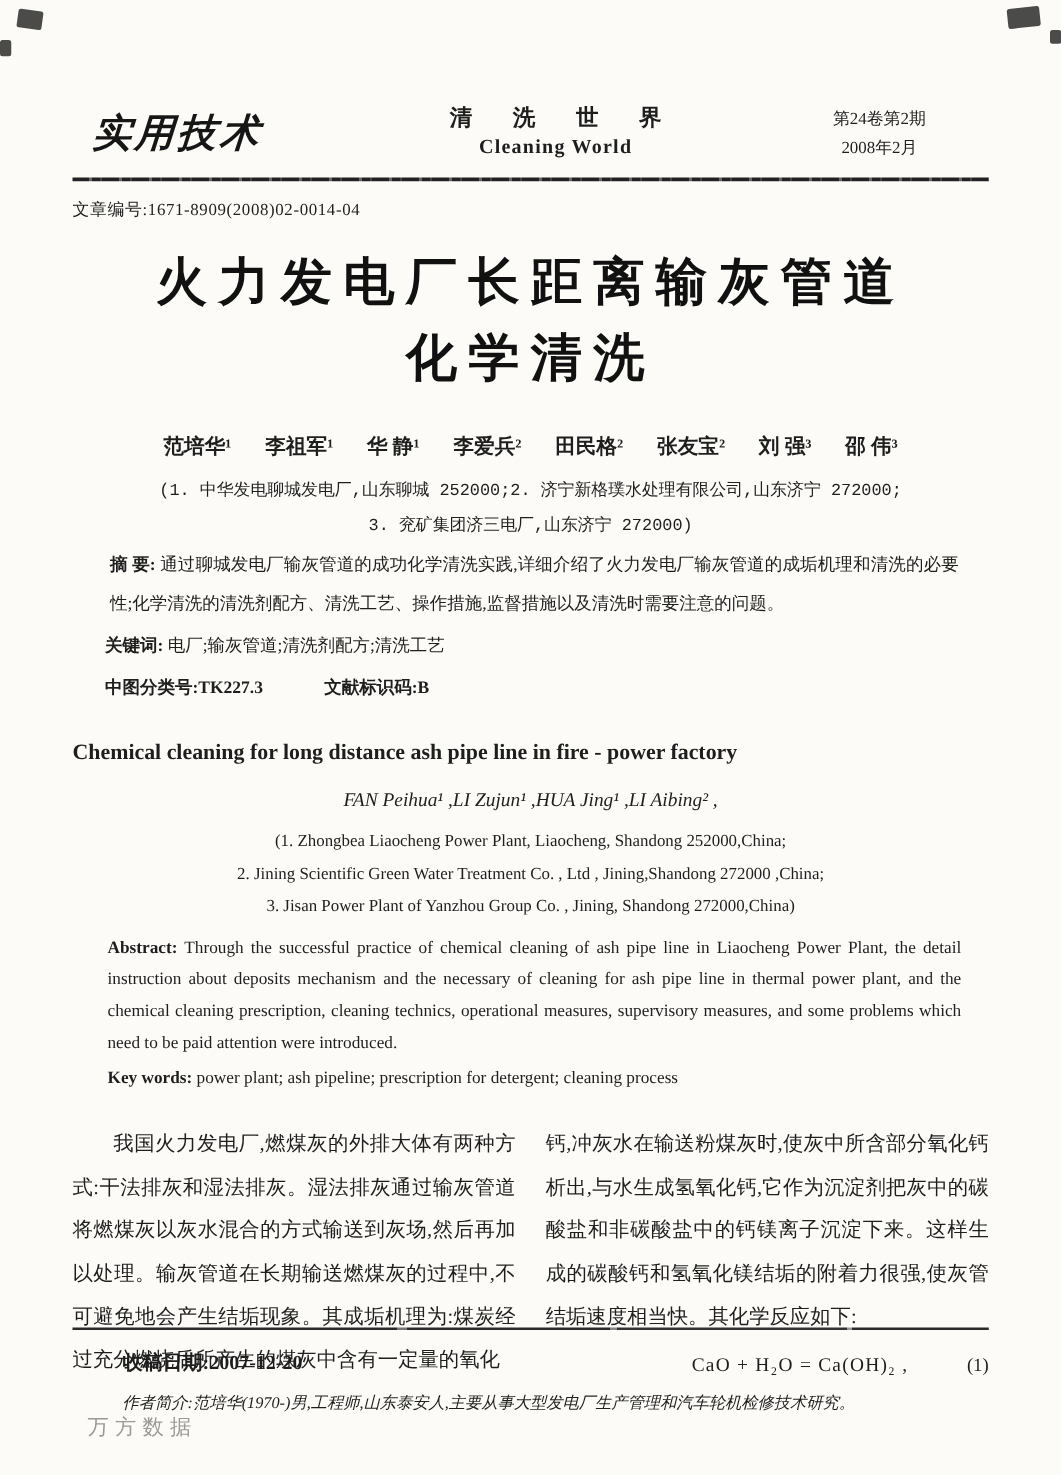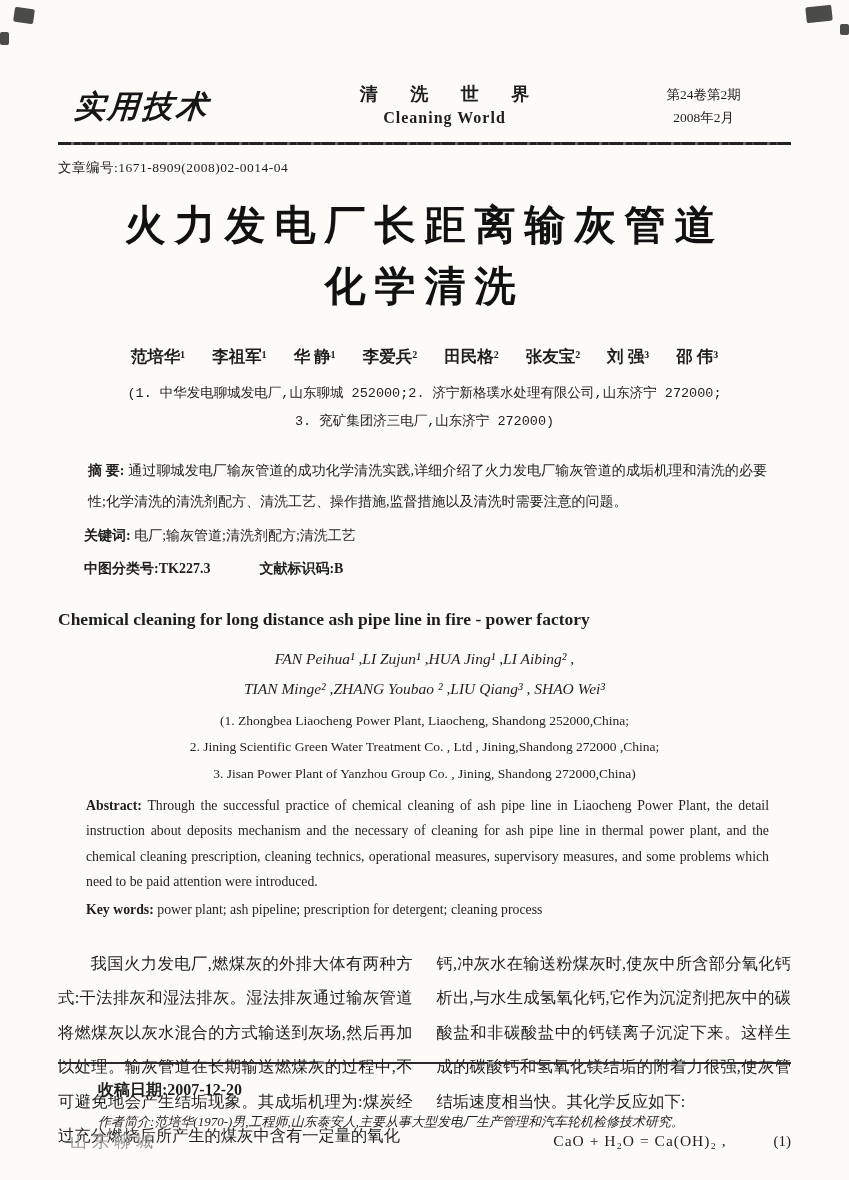--- a/index.html
+++ b/index.html
@@ -49,21 +49,21 @@
     letter-spacing:9px; line-height:1.5;
     color:#111;
   }
   .authors-cn {
     margin-top:28px; display:flex; justify-content:center;
     gap:27px; font-size:16.5px; font-weight:bold;
   }
   .affil-cn { margin-top:12px; text-align:center; font-size:13.5px; line-height:2.1;font-family:Liberation Mono, monospace; }
 
   
-  .cn-meta { margin-top:18px; padding:0 24px 0 30px; font-size:14px; line-height:2.25;font-family:Liberation Serif, serif; }
+  .cn-meta { margin-top:0; padding:0 24px 0 30px; font-size:14px; line-height:2.25;font-family:Liberation Serif, serif; }
   .cn-meta .lbl { font-weight:bold; }
   .abstract-cn { text-align:justify; }
   .kw-line { margin-top:2px; margin-left:-4px; }
   .clc-line { margin-top:2px; margin-left:-4px; font-weight:bold; }
   .clc-line .gap { display:inline-block; width:42px; }
 
   
   .title-en { margin-top:24px; font-size:17.5px; font-weight:bold; }
   .authors-en { margin-top:14px; text-align:center; font-style:italic; font-size:15.5px; line-height:1.95; }
   .affil-en { margin-top:4px; text-align:center; font-size:13.5px; line-height:1.95; }
@@ -152,21 +152,20 @@
       <span>中图分类号:TK227.3</span>
       <span class="gap"></span>
       <span>文献标识码:B</span>
     </div>
   </div>
 
   <div class="title-en">Chemical cleaning for long distance ash pipe line in fire - power factory</div>
 
   <div class="authors-en">
     <div>FAN Peihua¹ ,LI Zujun¹ ,HUA Jing¹ ,LI Aibing² ,</div>
-    <div>TIAN Minge² ,ZHANG Youbao ² ,LIU Qiang³ , SHAO Wei³</div>
   </div>
 
   <div class="affil-en">
     <div>(1. Zhongbea Liaocheng Power Plant, Liaocheng, Shandong 252000,China;</div>
     <div>2. Jining Scientific Green Water Treatment Co. , Ltd , Jining,Shandong 272000 ,China;</div>
     <div>3. Jisan Power Plant of Yanzhou Group Co. , Jining, Shandong 272000,China)</div>
   </div>
 
   <div class="abstract-en">
     <div>
@@ -193,13 +192,13 @@
   </div>
 
 </div>
 
 <div class="footnote">
   <div class="foot-rule"></div>
   <div class="received">收稿日期:2007-12-20</div>
   <div class="bio">作者简介:范培华(1970-)男,工程师,山东泰安人,主要从事大型发电厂生产管理和汽车轮机检修技术研究。</div>
 </div>
 
-<div class="watermark">山东聊城</div>
+<div class="watermark">万方数据</div>
 
 </body></html>

